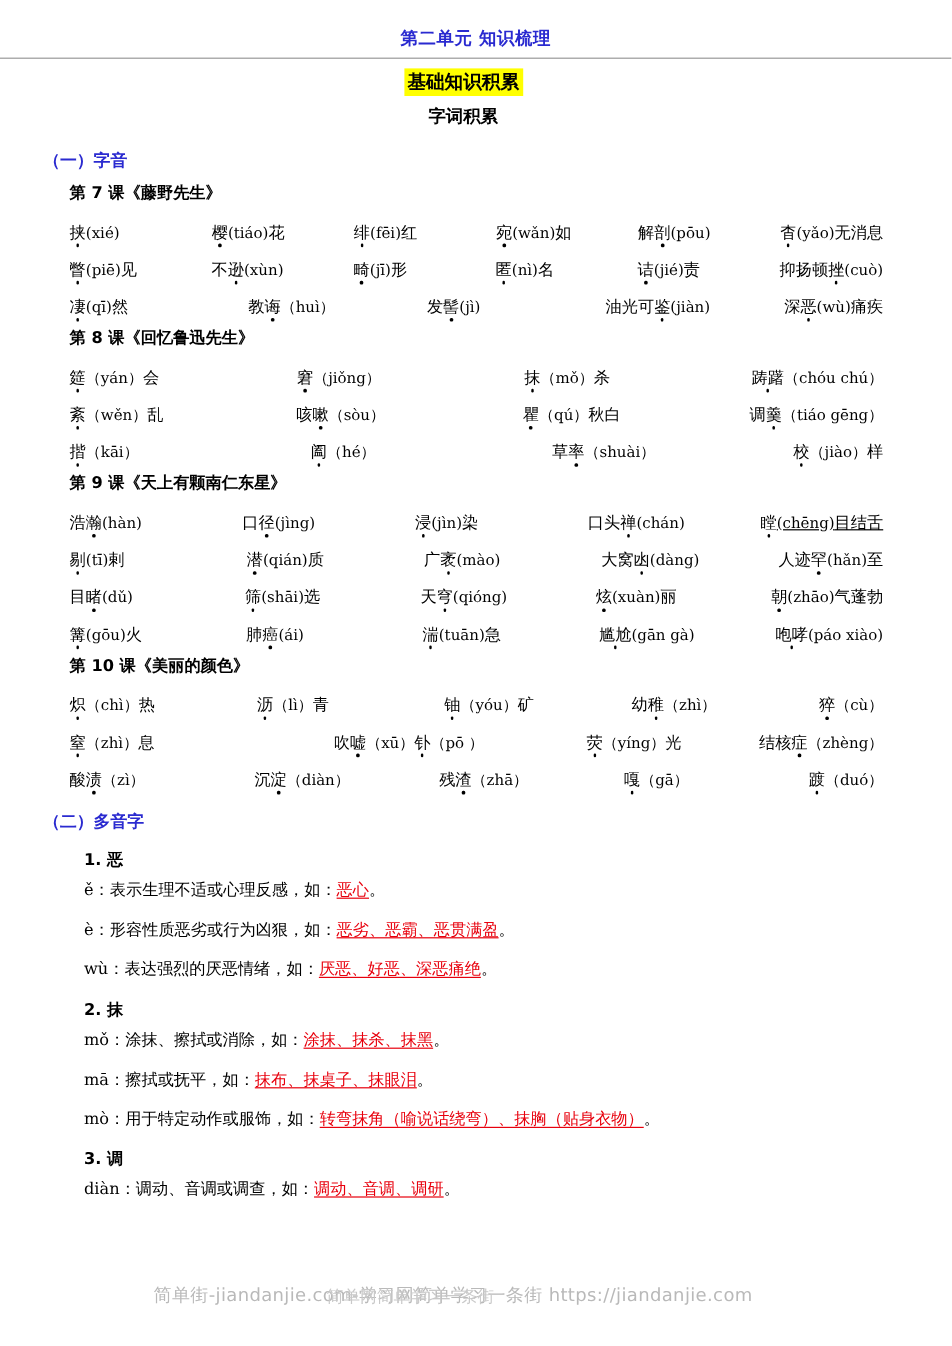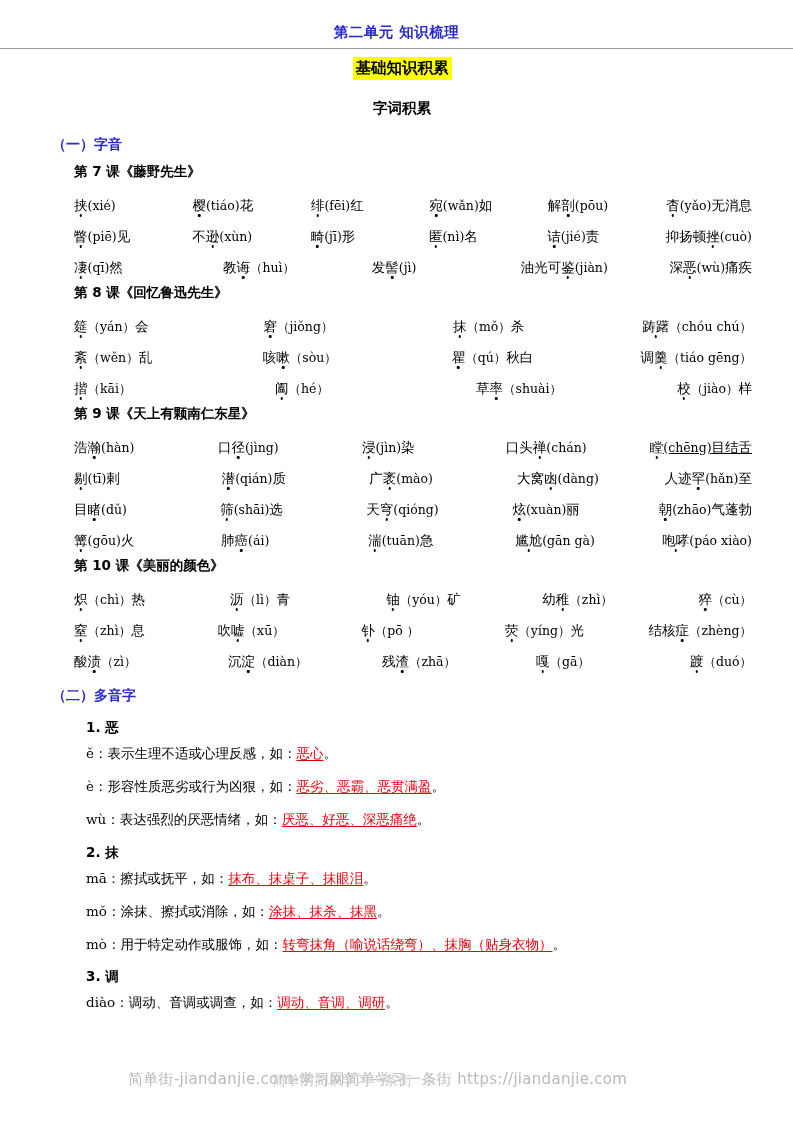--- a/index.html
+++ b/index.html
@@ -37,21 +37,21 @@
     left: 0;
     width: 793px;
     height: 1px;
     background: #9a9a9a;
   }
 
   
   .content {
     position: absolute;
     top: 54px;
-    left: 52px;
+    left: 36px;
     width: 700px;
   }
 
   
   .doc-title-wrap {
     text-align: center;
     margin-top: 3px;
   }
   .doc-title {
     display: inline-block;
@@ -59,21 +59,21 @@
     font-size: 15.5px;
     font-weight: bold;
     padding: 1px 3px;
     line-height: 1.35;
     font-family: "DejaVu Sans", "Liberation Sans", sans-serif;
   }
   .doc-subtitle {
     text-align: center;
     font-size: 14.5px;
     font-weight: bold;
-    margin-top: 19px;
+    margin-top: 8px;
     font-family: "DejaVu Serif", "Liberation Serif", serif;
   }
 
   
   .section-heading {
     color: #2a2ad0;
     font-size: 14px;
     font-weight: bold;
     margin-top: 18px;
     margin-bottom: 4px;
@@ -253,44 +253,44 @@
       <div class="lesson-heading">第 10 课《美丽的颜色》</div>
       <div class="word-row">
         <span class="word-item" style="flex: 1 1 0px;"><span class="dot">炽</span><span class="py">（chì）</span><span>热</span></span>
         <span class="word-item" style="flex: 1 1 0px;"><span class="dot">沥</span><span class="py">（lì）</span><span>青</span></span>
         <span class="word-item" style="flex: 1 1 0px;"><span class="dot">铀</span><span class="py">（yóu）</span><span>矿</span></span>
         <span class="word-item" style="flex: 1 1 0px;"><span>幼</span><span class="dot">稚</span><span class="py">（zhì）</span></span>
         <span class="word-item" style="flex: 0 0 auto;"><span class="dot">猝</span><span class="py">（cù）</span></span>
       </div>
       <div class="word-row">
         <span class="word-item" style="flex: 1 1 0px;"><span class="dot">窒</span><span class="py">（zhì）</span><span>息</span></span>
-        <span class="word-item" style="flex: 1 1 0px;"><span>吹</span><span class="dot">嘘</span><span class="py">（xū）</span></span>
+        <span class="word-item" style="flex: 1 1 0px; text-align: right;"><span>吹</span><span class="dot">嘘</span><span class="py">（xū）</span></span>
         <span class="word-item" style="flex: 1 1 0px;"><span class="dot">钋</span><span class="py">（pō ）</span></span>
         <span class="word-item" style="flex: 1 1 0px;"><span class="dot">荧</span><span class="py">（yíng）</span><span>光</span></span>
         <span class="word-item" style="flex: 0 0 auto;"><span>结核</span><span class="dot">症</span><span class="py">（zhèng）</span></span>
       </div>
       <div class="word-row">
         <span class="word-item" style="flex: 1 1 0px;"><span>酸</span><span class="dot">渍</span><span class="py">（zì）</span></span>
         <span class="word-item" style="flex: 1 1 0px;"><span>沉</span><span class="dot">淀</span><span class="py">（diàn）</span></span>
         <span class="word-item" style="flex: 1 1 0px;"><span>残</span><span class="dot">渣</span><span class="py">（zhā）</span></span>
         <span class="word-item" style="flex: 1 1 0px;"><span class="dot">嘎</span><span class="py">（gā）</span></span>
         <span class="word-item" style="flex: 0 0 auto;"><span class="dot">踱</span><span class="py">（duó）</span></span>
       </div>
     </div>
 
   <div class="section-heading">（二）多音字</div>
   <div id="polyphone-root">
       <div class="poly-num">1. 恶</div>
       <div class="poly-line"><span>ě：</span><span>表示生理不适或心理反感，如：</span><span class="ex">恶心</span><span>。</span></div>
       <div class="poly-line"><span>è：</span><span>形容性质恶劣或行为凶狠，如：</span><span class="ex">恶劣、恶霸、恶贯满盈</span><span>。</span></div>
       <div class="poly-line"><span>wù：</span><span>表达强烈的厌恶情绪，如：</span><span class="ex">厌恶、好恶、深恶痛绝</span><span>。</span></div>
       <div class="poly-num">2. 抹</div>
+      <div class="poly-line"><span>mǒ：</span><span>涂抹、擦拭或消除，如：</span><span class="ex">涂抹、抹杀、抹黑</span><span>。</span></div>
       <div class="poly-line"><span>mā：</span><span>擦拭或抚平，如：</span><span class="ex">抹布、抹桌子、抹眼泪</span><span>。</span></div>
-      <div class="poly-line"><span>mǒ：</span><span>涂抹、擦拭或消除，如：</span><span class="ex">涂抹、抹杀、抹黑</span><span>。</span></div>
       <div class="poly-line"><span>mò：</span><span>用于特定动作或服饰，如：</span><span class="ex">转弯抹角（喻说话绕弯）、抹胸（贴身衣物）</span><span>。</span></div>
       <div class="poly-num">3. 调</div>
-      <div class="poly-line"><span>diào：</span><span>调动、音调或调查，如：</span><span class="ex">调动、音调、调研</span><span>。</span></div>
+      <div class="poly-line"><span>diàn：</span><span>调动、音调或调查，如：</span><span class="ex">调动、音调、调研</span><span>。</span></div>
     </div>
 
 </div>
 
 <div class="watermark wm-main">简单街-jiandanjie.com-学习网简单学习一条街 https://jiandanjie.com</div>
 <div class="watermark wm-over">简单网简单学习一条街</div>
 
 </body></html>

